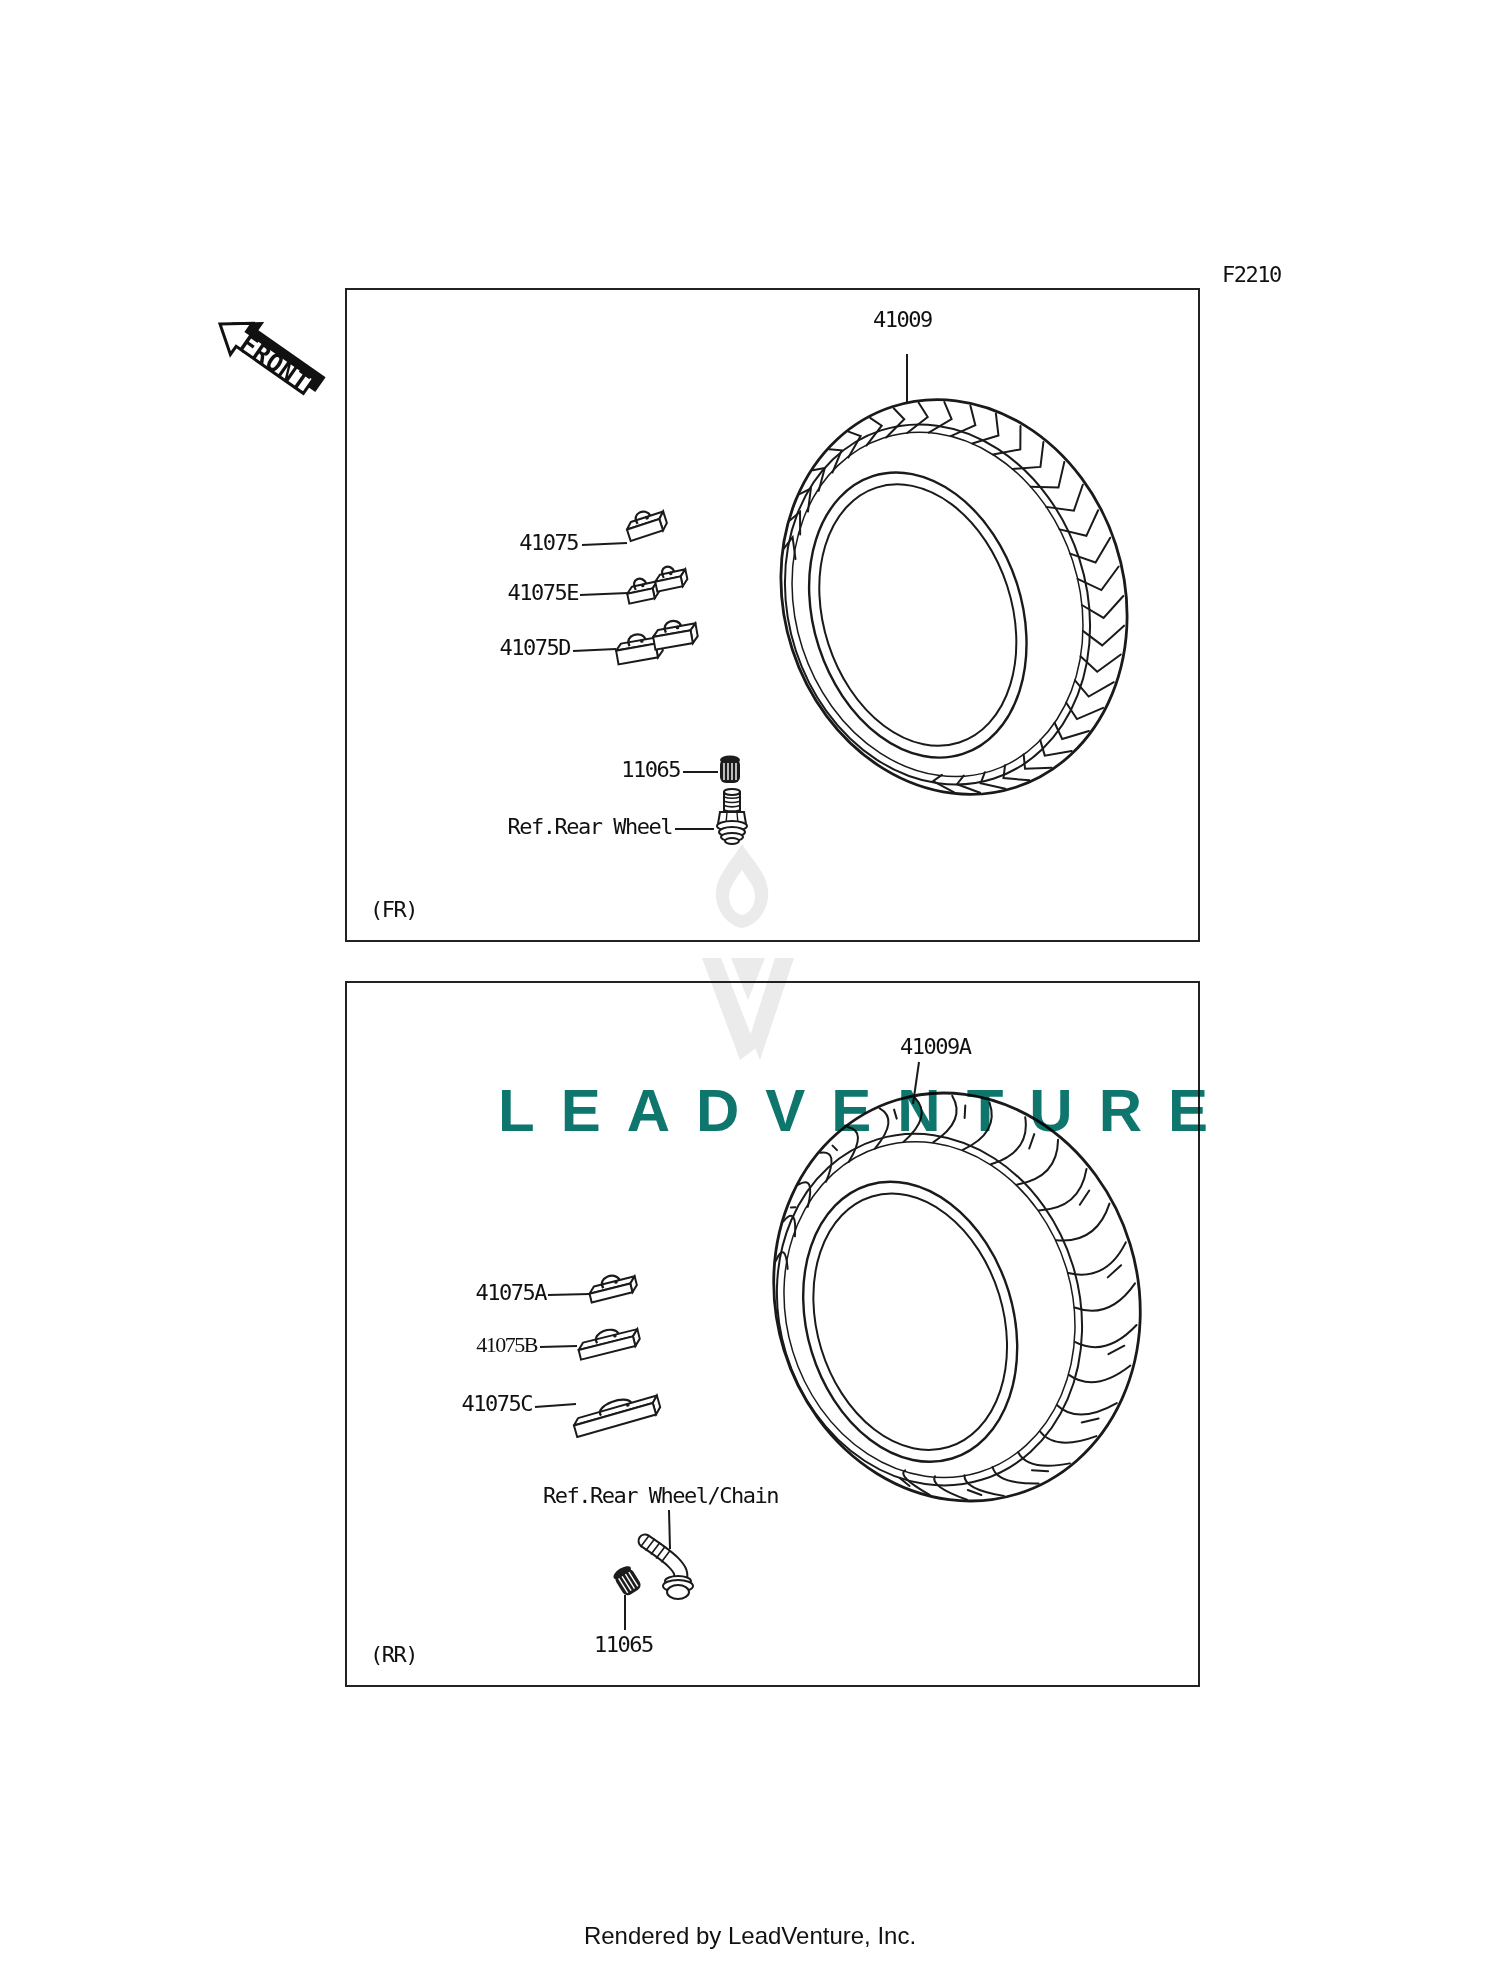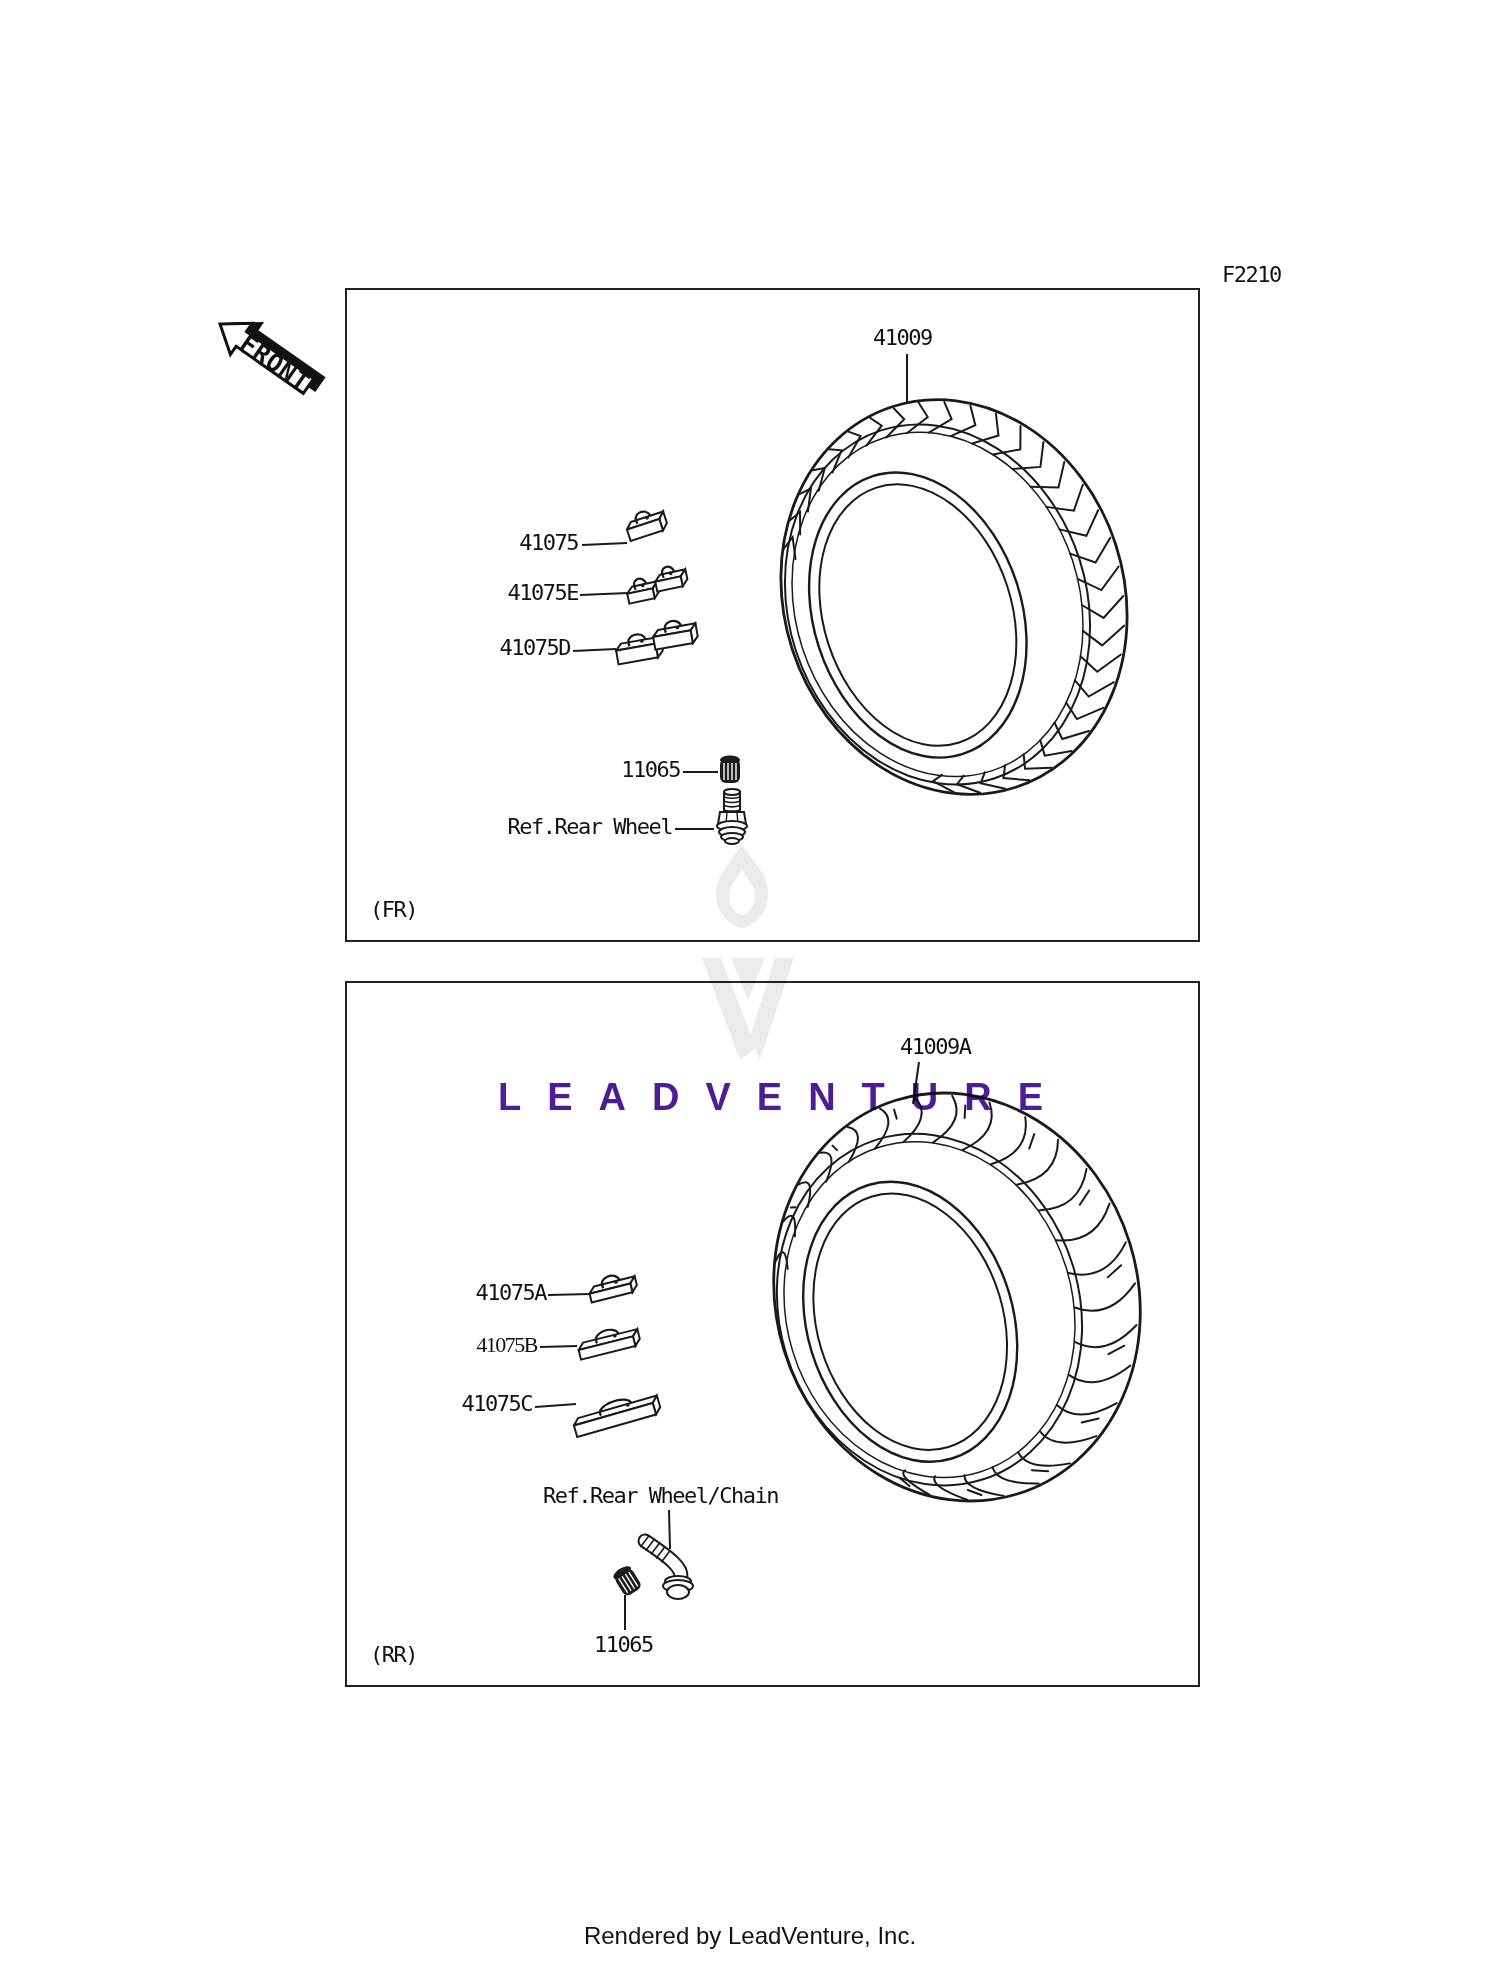--- a/index.html
+++ b/index.html
@@ -6,21 +6,21 @@
   #page{position:relative;width:1500px;height:1962px;background:#fff;overflow:hidden;
         font-family:"DejaVu Sans Mono","Liberation Mono",monospace;color:#111;}
   .lbl{position:absolute;font-size:22px;letter-spacing:-1.5px;white-space:nowrap;line-height:26px;color:#111;}
   .box{position:absolute;border:2px solid #222;background:#fff;}
   .box svg{position:absolute;left:0;top:0;}
   #footer{position:absolute;left:0;top:1922px;width:1500px;text-align:center;
           font-family:"Liberation Sans",sans-serif;font-size:24px;letter-spacing:0;color:#111;}
   #watermark{position:absolute;left:0;top:0;width:1500px;height:1962px;pointer-events:none;
              mix-blend-mode:multiply;z-index:10;}
   #wm-text{position:absolute;left:498px;top:1076px;font-family:"Liberation Sans",sans-serif;
-           font-weight:bold;font-size:38px;letter-spacing:26px;color:#4c1d95;white-space:nowrap;}
+           font-weight:bold;font-size:60px;letter-spacing:26px;color:#0f766e;white-space:nowrap;}
   #front-arrow{position:absolute;left:208px;top:288px;}
 </style>
 </head>
 <body>
 
 <div id="page">
 
   <div class="lbl" style="left:1222px;top:262px;">F2210</div>
 
   <svg id="front-arrow" width="130" height="115" viewBox="0 0 130 115">
@@ -132,21 +132,21 @@
           <ellipse cx="0" cy="81" rx="7" ry="3"></ellipse>
         </g>
         <line x1="560" y1="64" x2="560" y2="112" stroke="#1a1a1a" stroke-width="2"></line>
         <line x1="235" y1="255" x2="280" y2="253" stroke="#1a1a1a" stroke-width="2"></line>
         <line x1="233" y1="305" x2="281" y2="303" stroke="#1a1a1a" stroke-width="2"></line>
         <line x1="226" y1="361" x2="269" y2="359" stroke="#1a1a1a" stroke-width="2"></line>
         <line x1="336" y1="482" x2="371" y2="482" stroke="#1a1a1a" stroke-width="2"></line>
         <line x1="328" y1="539" x2="367" y2="539" stroke="#1a1a1a" stroke-width="2"></line>
       </svg>
   </div>
-  <div class="lbl" style="left:873px;top:325px;">41009</div>
+  <div class="lbl" style="left:873px;top:307px;">41009</div>
   <div class="lbl" style="right:922px;top:530px;">41075</div>
   <div class="lbl" style="right:922px;top:580px;">41075E</div>
   <div class="lbl" style="right:930px;top:635px;">41075D</div>
   <div class="lbl" style="right:820px;top:757px;">11065</div>
   <div class="lbl" style="right:828px;top:814px;">Ref.Rear Wheel</div>
   <div class="lbl" style="left:370px;top:897px;">(FR)</div>
 
   <div class="box" style="left:345px;top:981px;width:851px;height:702px;">
     <svg id="rear-canvas" width="851" height="702" viewBox="0 0 851 702">
         <g transform="translate(610,314) rotate(-17)">

